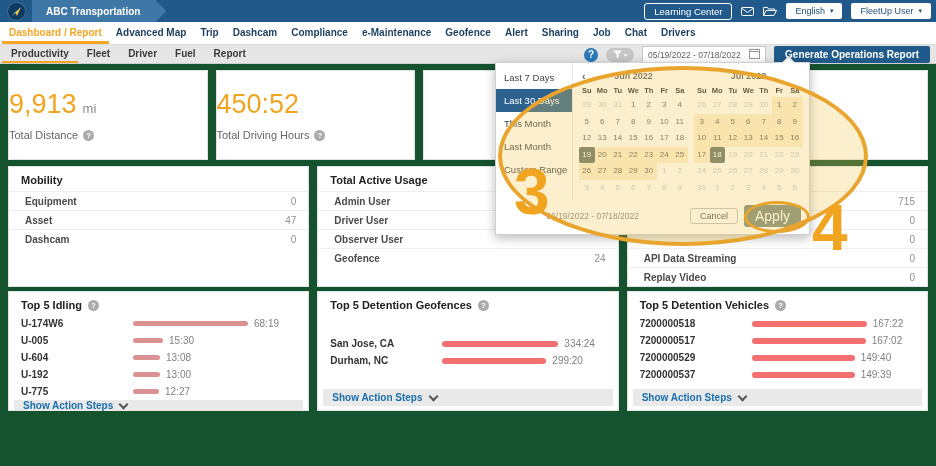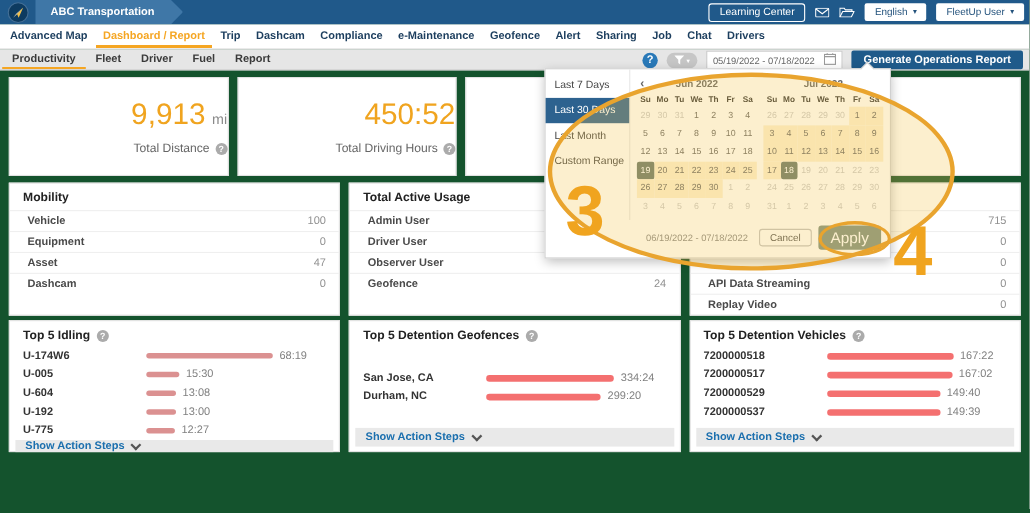--- a/index.html
+++ b/index.html
@@ -33,21 +33,21 @@
   .filter-btn{width:28px;height:14px;background:#c6c6c6;border-radius:7px;display:flex;align-items:center;
             justify-content:center;gap:2px;cursor:pointer;}
   .filter-btn .fcaret{font-size:6px;color:#fff;}
   .date-input{width:112px;height:15px;background:#fff;border:1px solid #c9c9c9;display:flex;align-items:center;
             justify-content:space-between;font-size:8.5px;color:#666;padding:0 5px;cursor:pointer;}
   .gen-btn{background:#1f5a8a;color:#fff;font-size:10px;font-weight:700;padding:0 11px;height:17px;
             line-height:17px;border-radius:2px;cursor:pointer;}
   
   .kpi-row{display:flex;gap:8px;margin:6px 8px 0;}
   .kpi-card{flex:1;height:88px;background:#fff;border:1px solid #e2e2e2;display:flex;flex-direction:column;
-            align-items:flex-end;justify-content:center;}
+            align-items:flex-start;justify-content:center;}
   .kpi-card.kpi-3{align-items:flex-start;padding-left:98px;}
   .kval{font-size:27px;color:#f0a41f;}
   .kval .unit{font-size:13px;color:#8a8a8a;margin-left:6px;}
   .klabel{margin-top:9px;font-size:11px;color:#666;display:flex;align-items:center;gap:5px;}
   .help{flex:none;width:11px;height:11px;border-radius:50%;background:#ababab;color:#fff;font-size:8px;
         font-weight:700;text-align:center;line-height:11px;}
   
   .mid-row{display:flex;gap:8px;margin:6px 8px 0;}
   .panel{flex:1;background:#fff;border:1px solid #e2e2e2;}
   .p-title{font-size:11px;font-weight:700;color:#222;padding:7px 12px 4px;min-height:13px;}
@@ -86,21 +86,21 @@
   .prev{position:absolute;left:3px;top:0;font-size:11px;color:#666;cursor:pointer;}
   .dow,.grid{display:grid;grid-template-columns:repeat(7,15.5px);}
   .dow span{font-size:7.5px;font-weight:700;color:#333;text-align:center;line-height:13px;}
   .cell{font-size:8px;color:#666;text-align:center;line-height:16.5px;height:16.5px;cursor:pointer;}
   .cell.mut{color:#c9c9c9;}
   .cell.rng{background:#fcf0d2;}
   .cell.sel{background:#68796c;color:#fff;border-radius:2px;}
   .dp-footer{display:flex;align-items:center;justify-content:flex-end;gap:6px;padding:5px 8px 7px;}
   .dp-range{font-size:8.5px;color:#888;margin-right:4px;}
   .btn-cancel{border:1px solid #c2c2c2;border-radius:3px;background:#fff;font-size:9px;color:#555;
-              padding:2px 9px;cursor:pointer;}
+              padding:2px 9px;cursor:pointer;margin-left:41px;}
   .btn-apply{border:none;border-radius:3px;background:#7e9181;color:#fff;font-size:14px;padding:3px 11px;cursor:pointer;}
   
   .ann-ellipse{position:absolute;left:498px;top:66px;width:362px;height:172px;border:4px solid #e9a42e;
                border-radius:50%;background:rgba(244,198,80,.28);z-index:30;pointer-events:none;}
   .ann-num{position:absolute;z-index:31;font-size:64px;line-height:64px;font-weight:700;color:#f0a41f;pointer-events:none;}
   .ann-3{left:514px;top:160px;}
   .ann-4{left:812px;top:196px;}
   .ann-ring{position:absolute;left:744px;top:201px;width:60px;height:26px;border:3px solid #e9a42e;
             border-radius:50%;z-index:31;pointer-events:none;}
 </style>
@@ -138,22 +138,22 @@
         <span class="caret">▾</span>
       </div>
       <div class="tb-box">
         <span>FleetUp User</span>
         <span class="caret">▾</span>
       </div>
     </div>
   </div>
 
   <div class="navbar" id="main-nav">
+      <div class="nav-item active">Dashboard / Report</div>
       <div class="nav-item">Advanced Map</div>
-      <div class="nav-item active">Dashboard / Report</div>
       <div class="nav-item">Trip</div>
       <div class="nav-item">Dashcam</div>
       <div class="nav-item">Compliance</div>
       <div class="nav-item">e-Maintenance</div>
       <div class="nav-item">Geofence</div>
       <div class="nav-item">Alert</div>
       <div class="nav-item">Sharing</div>
       <div class="nav-item">Job</div>
       <div class="nav-item">Chat</div>
       <div class="nav-item">Drivers</div>
@@ -213,24 +213,20 @@
           <span class="help">?</span>
         </div>
       </div>
     </div>
 
   <div class="mid-row">
     <div class="panel" id="panel-mobility">
       <div class="p-title">Mobility</div>
       <div class="p-rows">
           <div class="p-row">
-            <span class="p-lbl">Vehicle</span>
-            <span class="p-val">100</span>
-          </div>
-          <div class="p-row">
             <span class="p-lbl">Equipment</span>
             <span class="p-val">0</span>
           </div>
           <div class="p-row">
             <span class="p-lbl">Asset</span>
             <span class="p-val">47</span>
           </div>
           <div class="p-row">
             <span class="p-lbl">Dashcam</span>
             <span class="p-val">0</span>
@@ -378,20 +374,21 @@
       </div>
     </div>
   </div>
 
   <div class="popup">
     <div class="popup-notch"></div>
     <div class="popup-main">
       <div class="presets" id="dp-presets">
           <div class="preset">Last 7 Days</div>
           <div class="preset sel">Last 30 Days</div>
+          <div class="preset">This Month</div>
           <div class="preset">Last Month</div>
           <div class="preset">Custom Range</div>
         </div>
       <div class="cals" id="dp-cals">
           <div class="cal">
             <div class="cal-h"><span class="prev">‹</span><span>Jun 2022</span></div>
             <div class="dow">
               <span>Su</span>
               <span>Mo</span>
               <span>Tu</span>

